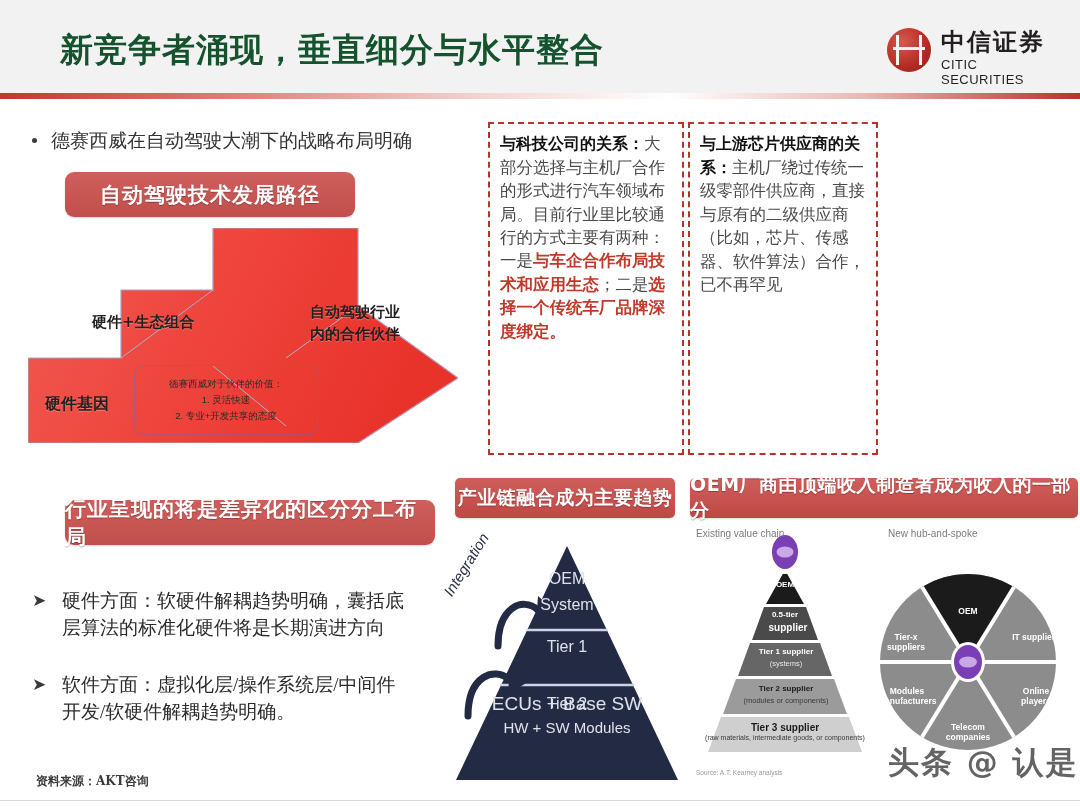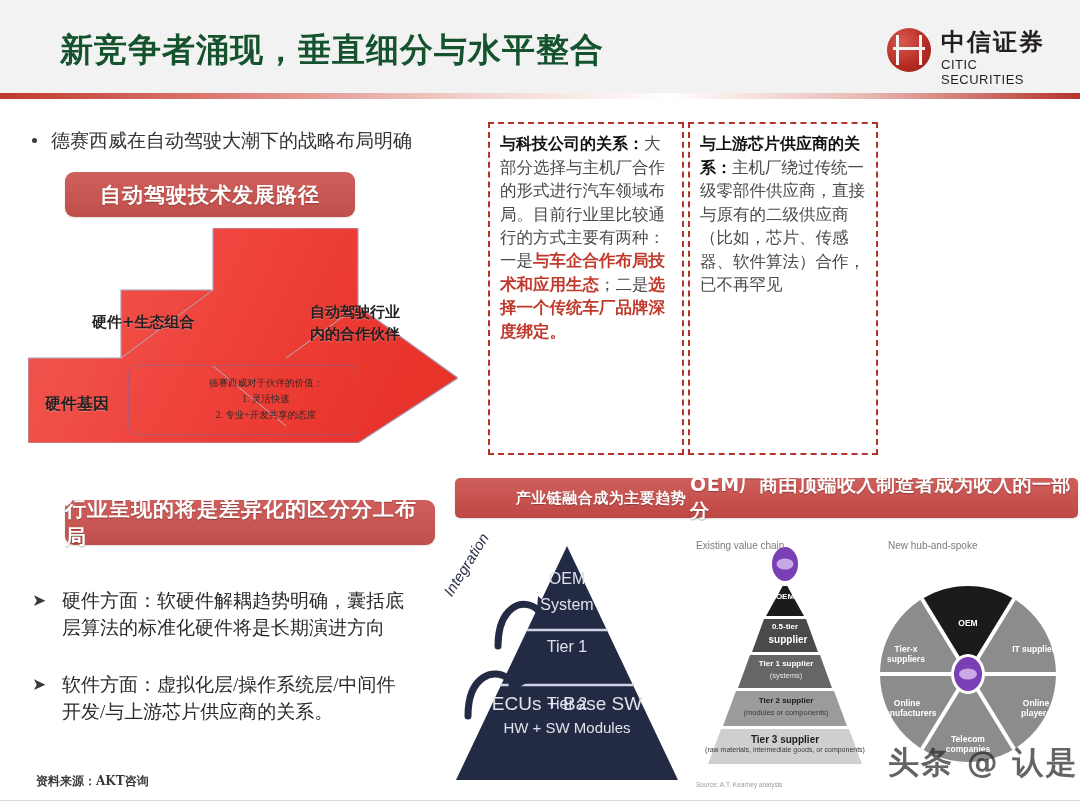--- a/index.html
+++ b/index.html
@@ -42,37 +42,37 @@
   .pill{
     position:absolute;border-radius:9px;
     background:linear-gradient(to bottom,#cf5f5c,#c04f4b);
     color:#fff;font-family:"DejaVu Sans","Liberation Sans",sans-serif;font-weight:bold;
     display:flex;align-items:center;justify-content:center;
     text-shadow:0 1px 1px rgba(0,0,0,.28);
     box-shadow:0 1px 2px rgba(0,0,0,.15);
   }
   #pill-path{left:65px;top:172px;width:290px;height:45px;font-size:21px;letter-spacing:1px;}
   #pill-layout{left:65px;top:500px;width:370px;height:45px;font-size:21px;letter-spacing:1px;}
-  #pill-chain{left:455px;top:478px;width:220px;height:40px;font-size:15px;letter-spacing:.5px;
-     background:linear-gradient(to bottom,#cf5f5c,#bf4743);border-radius:5px;padding-left:36px;}
+  #pill-chain{left:455px;top:478px;width:220px;height:40px;font-size:19px;letter-spacing:.5px;
+     background:linear-gradient(to bottom,#cf5f5c,#bf4743);border-radius:5px;}
   #pill-oem{left:690px;top:478px;width:388px;height:40px;font-size:19px;letter-spacing:.5px;
      background:linear-gradient(to bottom,#cf5f5c,#bf4743);border-radius:5px;}
 
   
   .stair{position:absolute;left:28px;top:228px;width:430px;height:215px;}
   .stair svg{display:block;}
   .stair-lbl{position:absolute;font-family:"DejaVu Sans","Liberation Sans",sans-serif;
     color:#231f20;text-shadow:0 1px 0 rgba(255,255,255,.25);}
   #lbl-gene{left:45px;top:394px;font-size:16px;font-weight:bold;}
   #lbl-combo{left:92px;top:313px;font-size:15px;font-weight:bold;}
   #lbl-partner{left:310px;top:302px;font-size:15px;font-weight:bold;line-height:1.45;}
-  .valuebox{position:absolute;left:128px;top:365px;width:182px;height:68px;
+  .valuebox{position:absolute;left:134px;top:365px;width:182px;height:68px;
     border:1px solid rgba(120,100,160,.55);border-radius:9px;
     display:flex;flex-direction:column;align-items:center;justify-content:center;
-    font-family:Liberation Serif, serif;font-size:9.5px;color:#2b2b2b;line-height:1.65;padding-left:46px;}
+    font-family:Liberation Sans, sans-serif;font-size:9.5px;color:#2b2b2b;line-height:1.65;}
 
   .arrow-item{position:absolute;font-size:19px;color:#2b2b2b;line-height:1.42;}
   .arrow-item .chev{position:absolute;left:0;top:1px;font-size:17px;color:#3a3a3a;}
   .arrow-item .txt{display:block;margin-left:30px;}
   #ai-1{left:32px;top:588px;width:410px;}
   #ai-2{left:32px;top:672px;width:410px;}
 
   .srcnote{position:absolute;left:36px;top:773px;font-size:12px;font-weight:bold;color:#3a3a3a;
     font-family:"DejaVu Serif",serif;}
 
@@ -88,21 +88,21 @@
 
   
   .pyr{position:absolute;left:452px;top:530px;width:230px;height:260px;}
   .pyr-txt{position:absolute;color:#dfe2ea;font-family:"Liberation Sans",sans-serif;
     text-align:center;width:100%;left:0;}
   .pyr-integration{position:absolute;left:-12px;top:60px;width:120px;
     font-family:"Liberation Sans",sans-serif;font-size:15px;color:#2b3148;font-style:italic;
     transform:rotate(-58deg);transform-origin:left top;}
 
   
-  .vc{position:absolute;left:692px;top:524px;width:386px;height:262px;margin-top:12px;}
+  .vc{position:absolute;left:692px;top:524px;width:386px;height:262px;}
   .vc-cap{position:absolute;font-family:"Liberation Sans",sans-serif;font-size:10px;color:#7b7b7b;}
   .vc-lbl{position:absolute;font-family:"Liberation Sans",sans-serif;text-align:center;}
   .vc-src{position:absolute;left:4px;top:245px;font-family:"Liberation Sans",sans-serif;
     font-size:6.5px;color:#9a9a9a;}
   .watermark{position:absolute;left:888px;top:742px;width:190px;height:58px;
     font-family:"DejaVu Sans","Liberation Sans",sans-serif;font-weight:bold;font-size:31px;
     color:rgba(40,40,40,.72);letter-spacing:2px;white-space:nowrap;}
   .footline{position:absolute;left:0;top:800px;width:1080px;height:1px;background:#d8d8d8;}
 </style>
 </head>
@@ -161,21 +161,21 @@
   <div class="pill" id="pill-layout">行业呈现的将是差异化的区分分工布局</div>
 
   <div class="arrow-item" id="ai-1">
     <span class="chev">➤</span>
     <span class="txt">硬件方面：软硬件解耦趋势明确，囊括底</span>
     <span class="txt">层算法的标准化硬件将是长期演进方向</span>
   </div>
   <div class="arrow-item" id="ai-2">
     <span class="chev">➤</span>
     <span class="txt">软件方面：虚拟化层/操作系统层/中间件</span>
-    <span class="txt">开发/与上游芯片供应商的关系。</span>
+    <span class="txt">开发/软硬件解耦趋势明确。</span>
   </div>
 
   <div class="srcnote">资料来源：AKT咨询</div>
 
   <div class="dbox" id="dbox1">
     <b>与科技公司的关系：</b><span>大部分选择与主机厂合作的形式进行汽车领域布局。目前行业里比较通行的方式主要有两种：一是</span><span class="hl">与车企合作布局技术和应用生态</span><span>；二是</span><span class="hl">选择一个传统车厂品牌深度绑定</span><span class="hl">。</span>
   </div>
 
   <div class="dbox" id="dbox2">
     <b>与上游芯片供应商的关系：</b><span>主机厂绕过传统一级零部件供应商，直接与原有的二级供应商（比如，芯片、传感器、软件算法）合作，已不再罕见</span>
@@ -249,21 +249,21 @@
     <div class="vc-lbl" style="left:36px;top:160px;width:116px;font-size:8px;font-weight:bold;color:#1b1b1b;">Tier 2 supplier</div>
     <div class="vc-lbl" style="left:30px;top:172px;width:128px;font-size:7.5px;color:#3a3a3a;">(modules or components)</div>
     <div class="vc-lbl" style="left:22px;top:198px;width:142px;font-size:10px;font-weight:bold;color:#1b1b1b;">Tier 3 supplier</div>
     <div class="vc-lbl" style="left:6px;top:210px;width:174px;font-size:7px;color:#3a3a3a;">(raw materials, intermediate goods, or components)</div>
 
     
     <div class="vc-lbl" style="left:252px;top:82px;width:48px;font-size:8.5px;font-weight:bold;color:#fff;">OEM</div>
     <div class="vc-lbl" style="left:318px;top:108px;width:52px;font-size:8.5px;font-weight:bold;color:#fff;">IT suppliers</div>
     <div class="vc-lbl" style="left:316px;top:162px;width:56px;font-size:8.5px;font-weight:bold;color:#fff;">Online players</div>
     <div class="vc-lbl" style="left:246px;top:198px;width:60px;font-size:8.5px;font-weight:bold;color:#fff;">Telecom companies</div>
-    <div class="vc-lbl" style="left:180px;top:162px;width:70px;font-size:8.5px;font-weight:bold;color:#fff;">Online manufacturers</div>
+    <div class="vc-lbl" style="left:180px;top:162px;width:70px;font-size:8.5px;font-weight:bold;color:#fff;">Modules manufacturers</div>
     <div class="vc-lbl" style="left:184px;top:108px;width:60px;font-size:8.5px;font-weight:bold;color:#fff;">Tier-x suppliers</div>
 
     <div class="vc-src">Source: A.T. Kearney analysis</div>
   </div>
 
   <div class="watermark">头条 @ 认是</div>
   <div class="footline"></div>
 
 </div>
 

